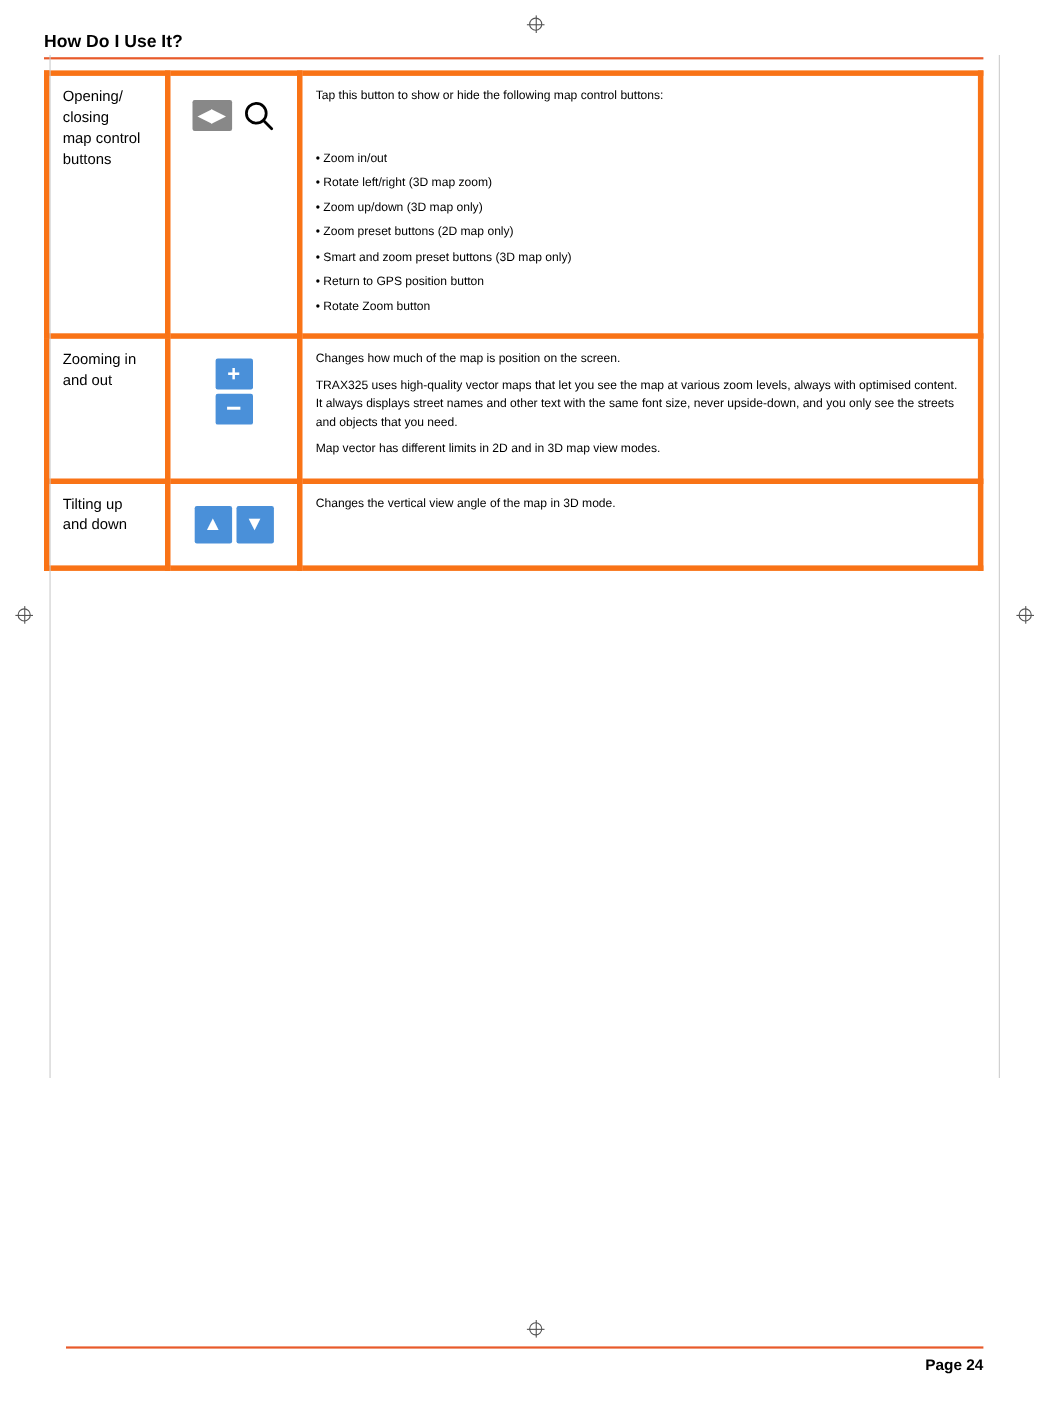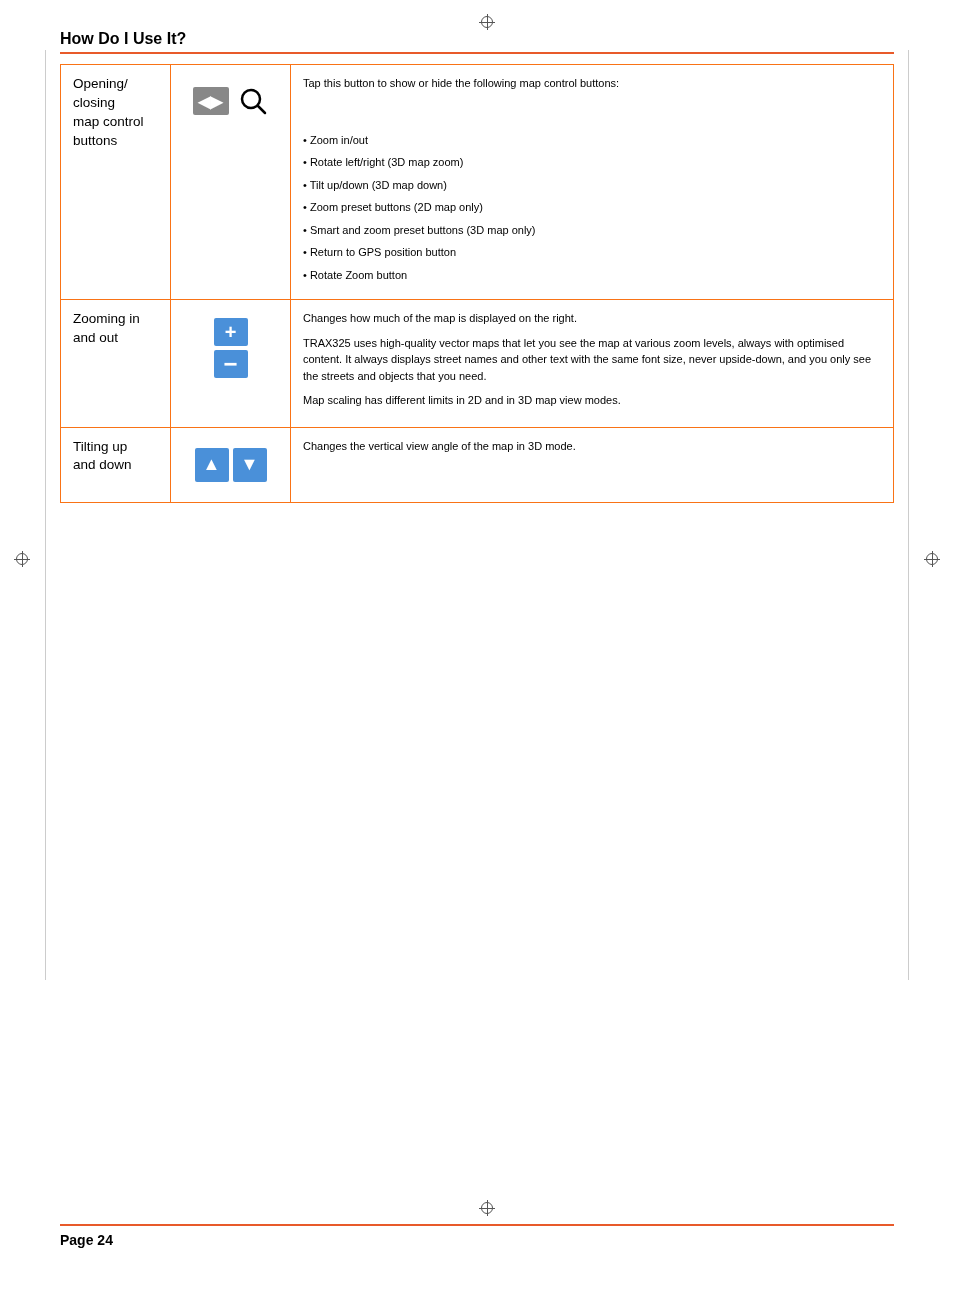--- a/index.html
+++ b/index.html
@@ -16,21 +16,21 @@
       width: 954px;
       min-height: 1298px;
       position: relative;
     }
 
     .page-container {
       width: 954px;
       min-height: 1298px;
       background: #ffffff;
       position: relative;
-      padding: 30px 60px 60px 60px;
+      padding: 30px 60px 60px 40px;
     }
 
     
     .crosshair {
       position: absolute;
       width: 20px;
       height: 20px;
       display: flex;
       align-items: center;
       justify-content: center;
@@ -93,21 +93,21 @@
       border-bottom: 2px solid #e85a2a;
     }
 
     .content-table {
       width: 100%;
       border-collapse: collapse;
       margin-top: 0;
     }
 
     .content-table td {
-      border: 1px solid #f97316;
+      border: 5px solid #f97316;
       vertical-align: top;
       padding: 10px 12px;
     }
 
     .col-label {
       width: 110px;
       font-size: 13.5px;
       line-height: 1.4;
     }
 
@@ -223,20 +223,21 @@
     }
 
     .footer-line {
       border-top: 2px solid #e85a2a;
       margin-bottom: 6px;
     }
 
     .footer-text {
       font-size: 14px;
       font-weight: bold;
+      text-align: right;
     }
   </style>
 </head>
 <body>
 
 <div class="page-container">
 
   <div class="margin-line-left"></div>
   <div class="margin-line-right"></div>
 
@@ -277,48 +278,48 @@
             </div>
           </div>
         </td>
         <td class="col-desc">
           <div class="desc-paragraph">
             Tap this button to show or hide the following map control buttons:
           </div>
           <ul class="bullet-list">
             <li>Zoom in/out</li>
             <li>Rotate left/right (3D map zoom)</li>
-            <li>Tilt up/down (3D map down)</li>
+            <li>Zoom up/down (3D map only)</li>
             <li>Zoom preset buttons (2D map only)</li>
             <li>Smart and zoom preset buttons (3D map only)</li>
             <li>Return to GPS position button</li>
             <li>Rotate Zoom button</li>
           </ul>
         </td>
       </tr>
 
       <tr>
         <td class="col-label">
           Zooming in<br>and out
         </td>
         <td class="col-icon">
           <div class="btn-group">
             <div class="zoom-btn">+</div>
             <div class="zoom-btn" style="font-size:24px; line-height:0.5;">−</div>
           </div>
         </td>
         <td class="col-desc">
           <div class="desc-paragraph">
-            Changes how much of the map is displayed on the right.
+            Changes how much of the map is position on the screen.
           </div>
           <div class="desc-paragraph">
             TRAX325 uses high-quality vector maps that let you see the map at various zoom levels, always with optimised content. It always displays street names and other text with the same font size, never upside-down, and you only see the streets and objects that you need.
           </div>
           <div class="desc-paragraph">
-            Map scaling has different limits in 2D and in 3D map view modes.
+            Map vector has different limits in 2D and in 3D map view modes.
           </div>
         </td>
       </tr>
 
       <tr>
         <td class="col-label">
           Tilting up<br>and down
         </td>
         <td class="col-icon">
           <div class="btn-row" style="justify-content: center; padding: 10px 0;">

